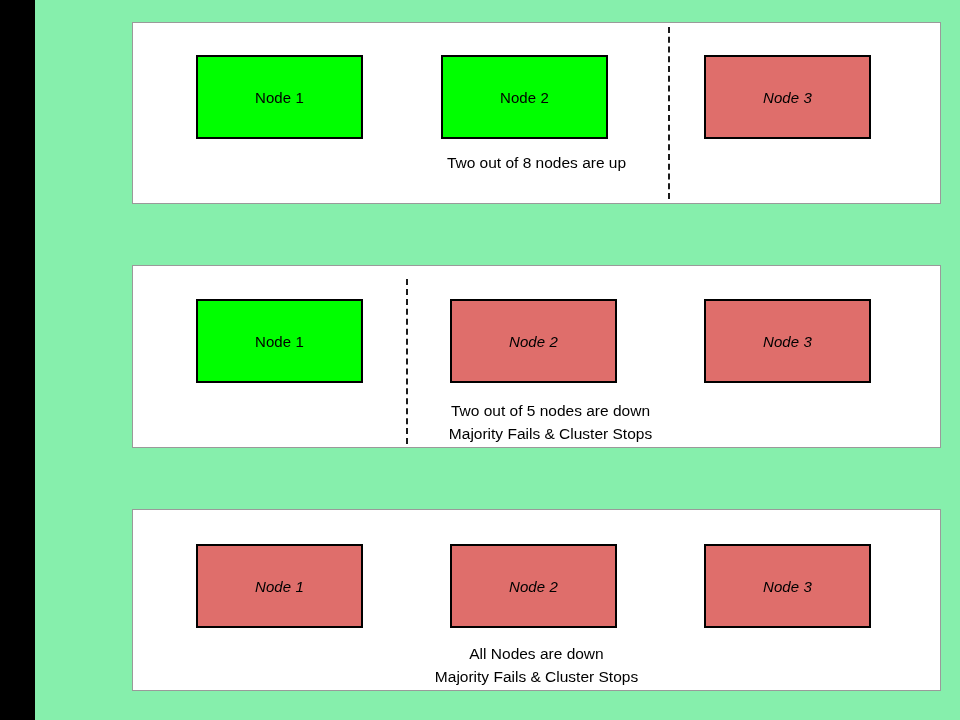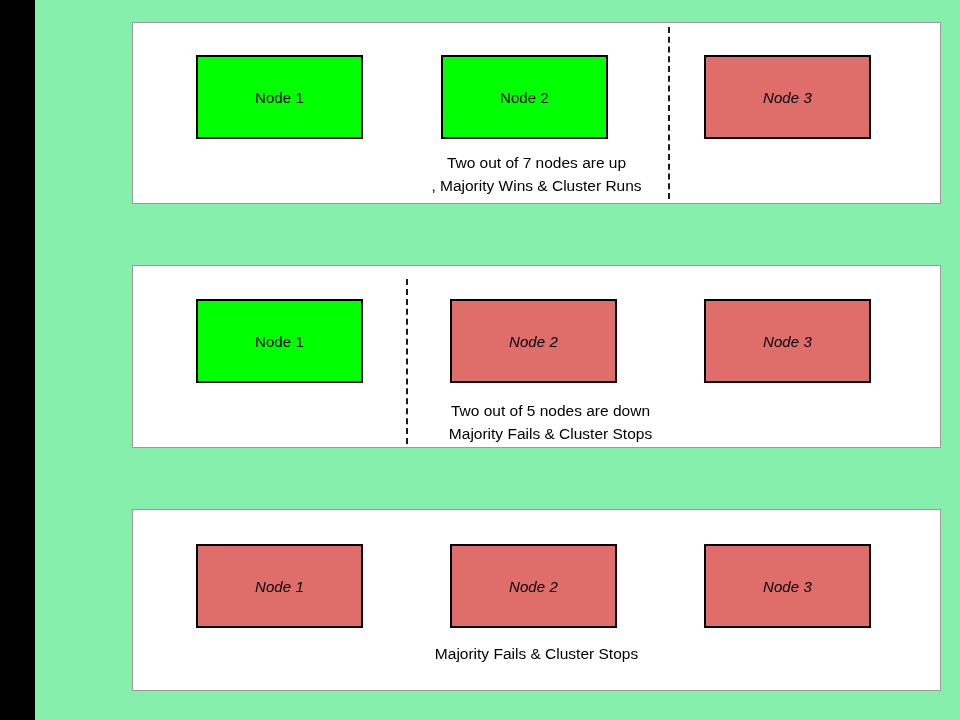--- a/index.html
+++ b/index.html
@@ -83,22 +83,21 @@
       <span class="node-label">Node 2</span>
     </div>
 
     <div class="node-box node-down" style="left:571px; top:32px; width:167px; height:84px;">
       <span class="node-label">Node 3</span>
     </div>
 
     <div class="divider" style="left:535px; top:4px; height:172px;"></div>
 
     <div class="caption" style="left:0px; right:0px; top:128px;">
-      <span class="cap-line">Two out of 7 nodes are up</span>
-      <span class="cap-line">, Majority Wins &amp; Cluster Runs</span>
+      <span class="cap-line">Two out of 8 nodes are up</span>
     </div>
   </div>
 
   <div class="panel" style="left:97px; top:265px; width:809px; height:183px;">
 
     <div class="node-box node-up" style="left:63px; top:33px; width:167px; height:84px;">
       <span class="node-label">Node 1</span>
     </div>
 
     <div class="node-box node-down" style="left:317px; top:33px; width:167px; height:84px;">
@@ -125,17 +124,18 @@
 
     <div class="node-box node-down" style="left:317px; top:34px; width:167px; height:84px;">
       <span class="node-label">Node 2</span>
     </div>
 
     <div class="node-box node-down" style="left:571px; top:34px; width:167px; height:84px;">
       <span class="node-label">Node 3</span>
     </div>
 
     <div class="caption" style="left:0px; right:0px; top:132px;">
+      <span class="cap-line">All Nodes are down</span>
       <span class="cap-line">Majority Fails &amp; Cluster Stops</span>
     </div>
   </div>
 
 </div>
 
 </body></html>

